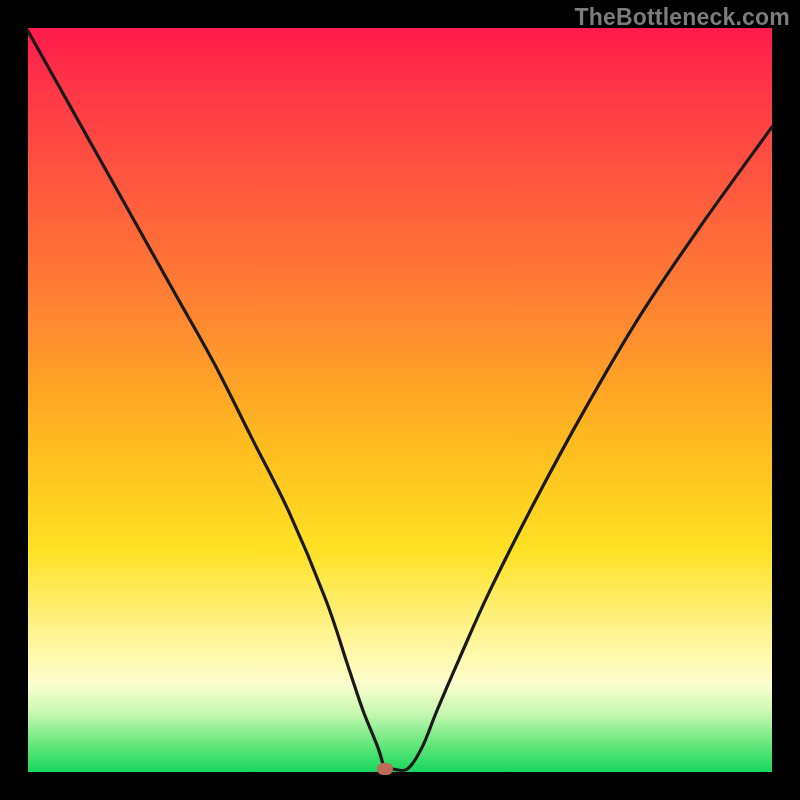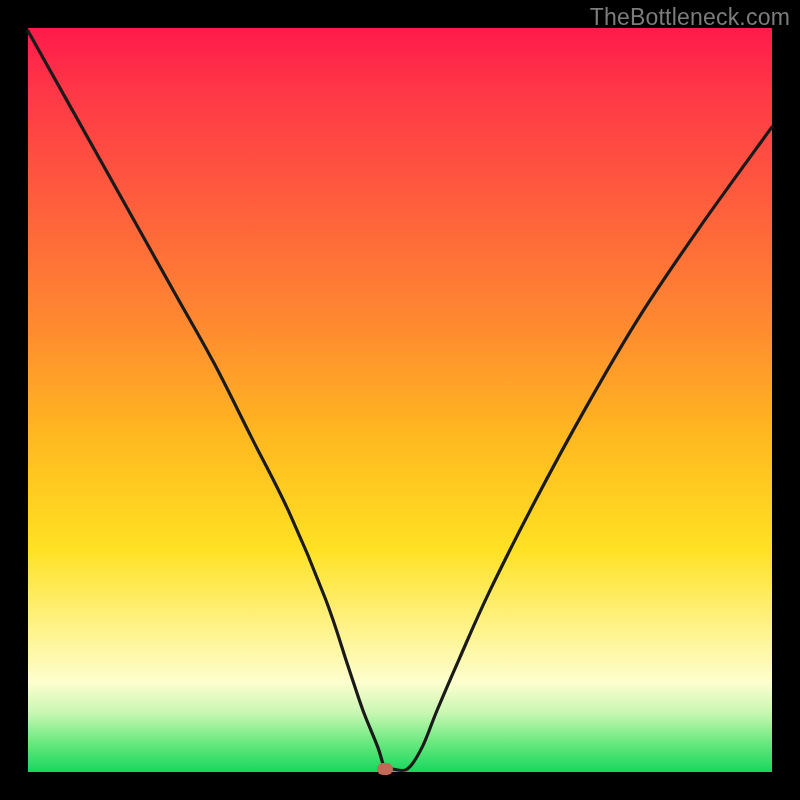--- a/index.html
+++ b/index.html
@@ -40,21 +40,21 @@
       #17d65d 100%);
   }
   .watermark {
     position: absolute;
     top: 4px;
     right: 10px;
     color: #7c7c7c;
     font-size: 23px;
     letter-spacing: 0.2px;
     user-select: none;
-    font-weight: 400;
+    font-weight: 700;
   }
   svg.curve {
     position: absolute;
     left: 0;
     top: 0;
     width: 744px;
     height: 744px;
     overflow: visible;
   }
   .marker {

